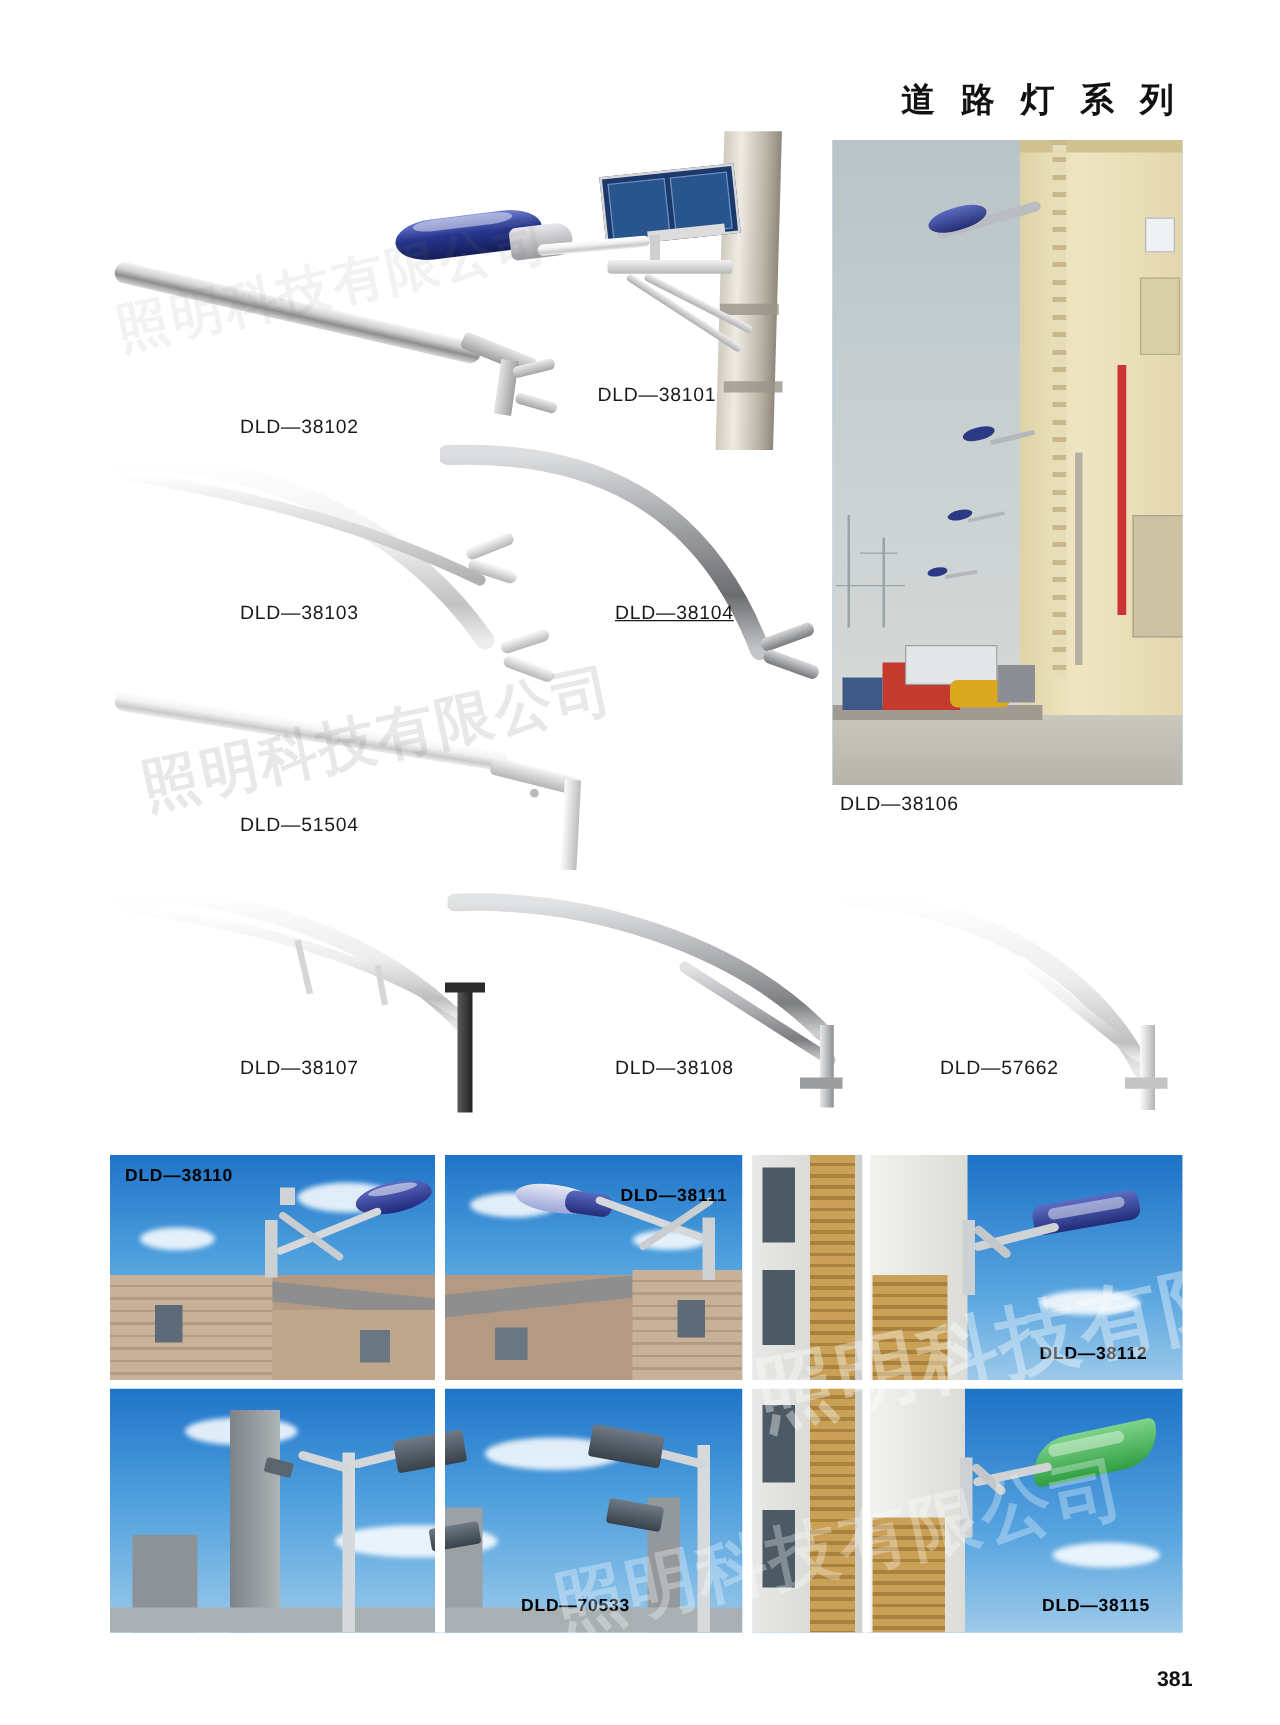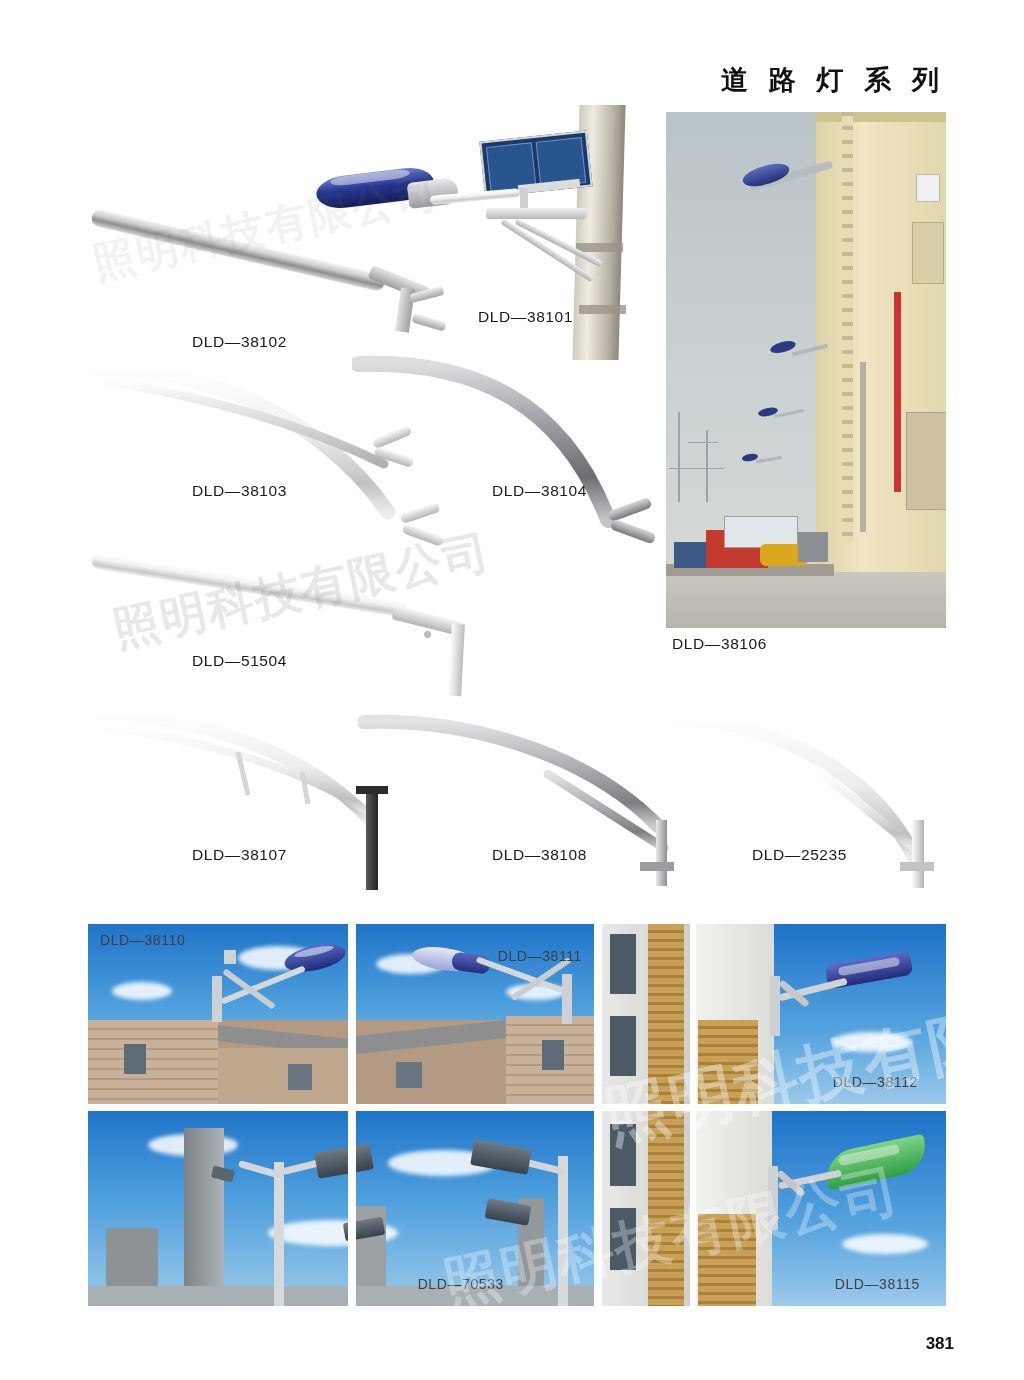--- a/index.html
+++ b/index.html
@@ -14,21 +14,21 @@
     position:absolute;top:62px;right:78px;
     font-family:"Liberation Serif",serif;
     font-weight:bold;font-size:27px;letter-spacing:7px;color:#111;
   }
 
   
   .lbl{
     position:absolute;font-size:15.5px;color:#1a1a1a;letter-spacing:.6px;
     font-family:"Liberation Sans",sans-serif;white-space:nowrap;
   }
-  .lbl-w{color:#404040;}
+  .lbl-w{color:#000000;font-weight:bold;}
 
   
   .photo{position:absolute;overflow:hidden;background:#8fb8d8;}
   .photo .sky{position:absolute;inset:0;background:linear-gradient(180deg,#1f74c8 0%,#4e9fdd 45%,#9ccaea 100%);}
   .cloud{position:absolute;background:rgba(255,255,255,.85);border-radius:50%;filter:blur(2px);}
 
   
   .arm{position:absolute;transform-origin:left center;border-radius:8px;}
   .metal-h{background:linear-gradient(180deg,#f3f3f3 0%,#cfcfcf 35%,#8e8e8e 65%,#d9d9d9 100%);}
   .metal-w{background:linear-gradient(180deg,#ffffff 0%,#f2f2f2 40%,#c9c9c9 75%,#ededed 100%);}
@@ -148,21 +148,21 @@
               <stop offset="40%" stop-color="#9a9ca0"></stop>
             <stop offset="72%" stop-color="#6b6d71"></stop>
               <stop offset="100%" stop-color="#c3c5c7"></stop>
           </linearGradient>
         </defs>
         <path d="M6,14 C120,10 210,50 256,170" stroke="url(#g104)" stroke-width="16" fill="none" stroke-linecap="round"></path>
       </svg>
     </div>
     <div style="position:absolute;left:608px;top:504px;width:44px;height:11px;background:linear-gradient(180deg,#d7d8da,#78797c);transform:rotate(-20deg);border-radius:5px;"></div>
     <div style="position:absolute;left:610px;top:526px;width:46px;height:11px;background:linear-gradient(180deg,#d7d8da,#78797c);transform:rotate(20deg);border-radius:5px;"></div>
-    <div class="lbl" style="left:492px;top:482px;">DLD—38104</div>
+    <div class="lbl" style="left:492px;top:482px;text-decoration:underline;">DLD—38104</div>
   </div>
 
   <div>
     <div class="arm metal-w" style="left:92px;top:552px;width:318px;height:16px;transform:rotate(9deg);border-radius:9px;"></div>
     <div style="position:absolute;left:392px;top:614px;width:72px;height:14px;background:linear-gradient(180deg,#f6f6f6,#b4b4b4);transform:rotate(14deg);border-radius:4px;"></div>
     <div style="position:absolute;left:450px;top:624px;width:13px;height:72px;background:linear-gradient(90deg,#fdfdfd,#bcbcbc);transform:rotate(3deg);"></div>
     <div style="position:absolute;left:424px;top:631px;width:7px;height:7px;border-radius:50%;background:#b9b9b9;"></div>
     <div class="lbl" style="left:192px;top:652px;">DLD—51504</div>
   </div>
 
@@ -257,21 +257,21 @@
             <stop offset="84%" stop-color="#c0c0c0"></stop>
               <stop offset="100%" stop-color="#e9e9e9"></stop>
           </linearGradient>
         </defs>
         <path d="M10,12 C100,16 200,60 246,150" stroke="url(#g109)" stroke-width="15" fill="none" stroke-linecap="round"></path>
         <path d="M150,64 L244,140" stroke="url(#g109)" stroke-width="9" fill="none" stroke-linecap="round"></path>
       </svg>
     </div>
     <div style="position:absolute;left:912px;top:820px;width:12px;height:68px;background:linear-gradient(90deg,#fcfcfc,#b4b4b4);"></div>
     <div style="position:absolute;left:900px;top:862px;width:34px;height:9px;background:#c3c3c3;"></div>
-    <div class="lbl" style="left:752px;top:846px;">DLD—25235</div>
+    <div class="lbl" style="left:752px;top:846px;">DLD—57662</div>
   </div>
 
   <div class="photo" style="left:88px;top:924px;width:260px;height:182px;">
     <div class="sky"></div>
     <div class="cloud" style="left:150px;top:22px;width:80px;height:24px;"></div>
     <div class="cloud" style="left:24px;top:58px;width:60px;height:18px;"></div>
 
     <div style="position:absolute;left:0;top:96px;width:260px;height:86px;background:#b49a82;"></div>
     <div style="position:absolute;left:0;top:96px;width:130px;height:86px;background:repeating-linear-gradient(180deg,#c7b299 0 8px,#b09a80 8px 10px);"></div>
     <div style="position:absolute;left:130px;top:108px;width:130px;height:16px;background:#8e8e8e;transform:skewY(6deg);"></div>

